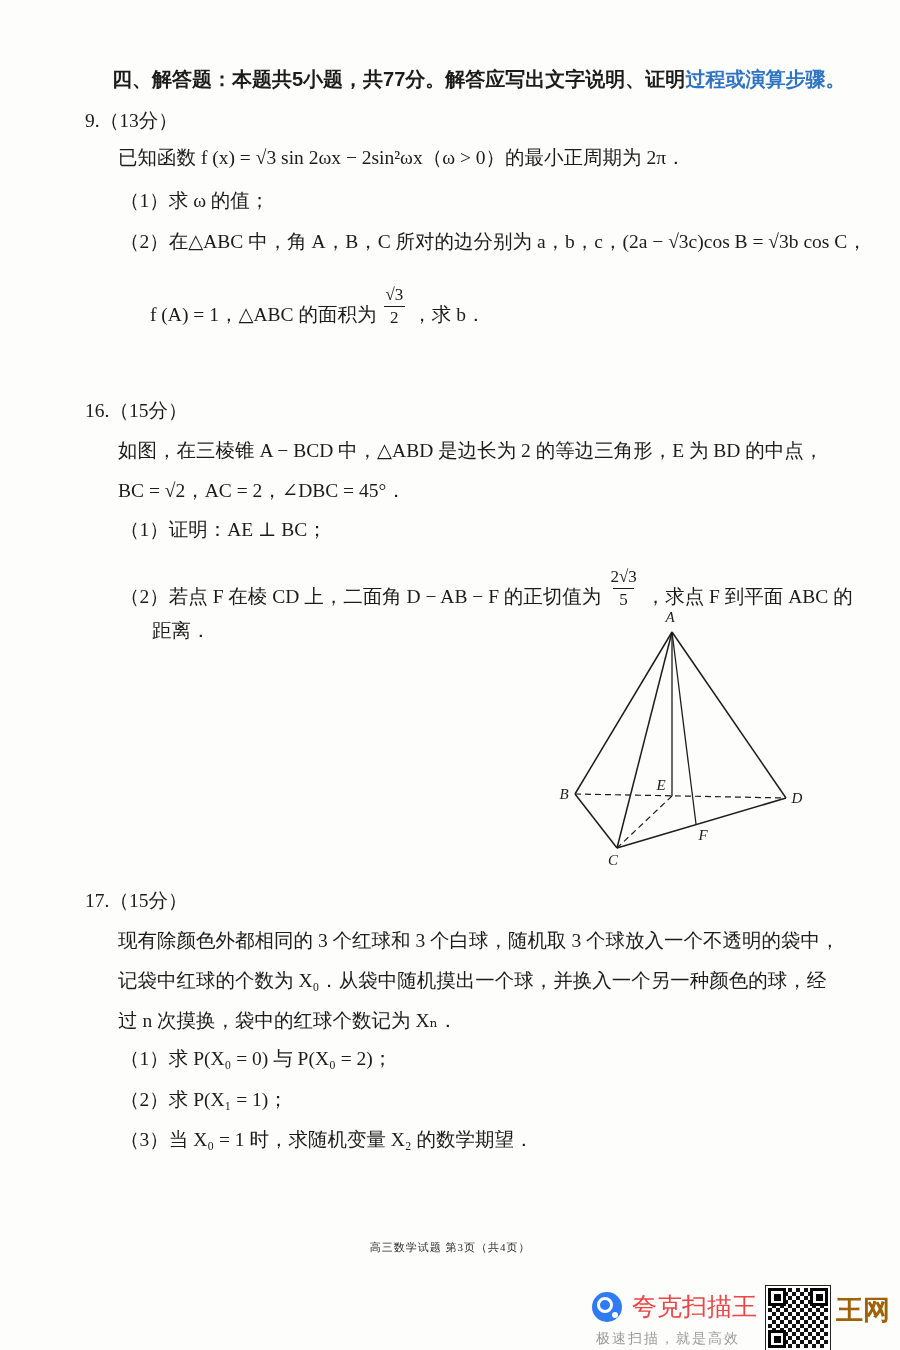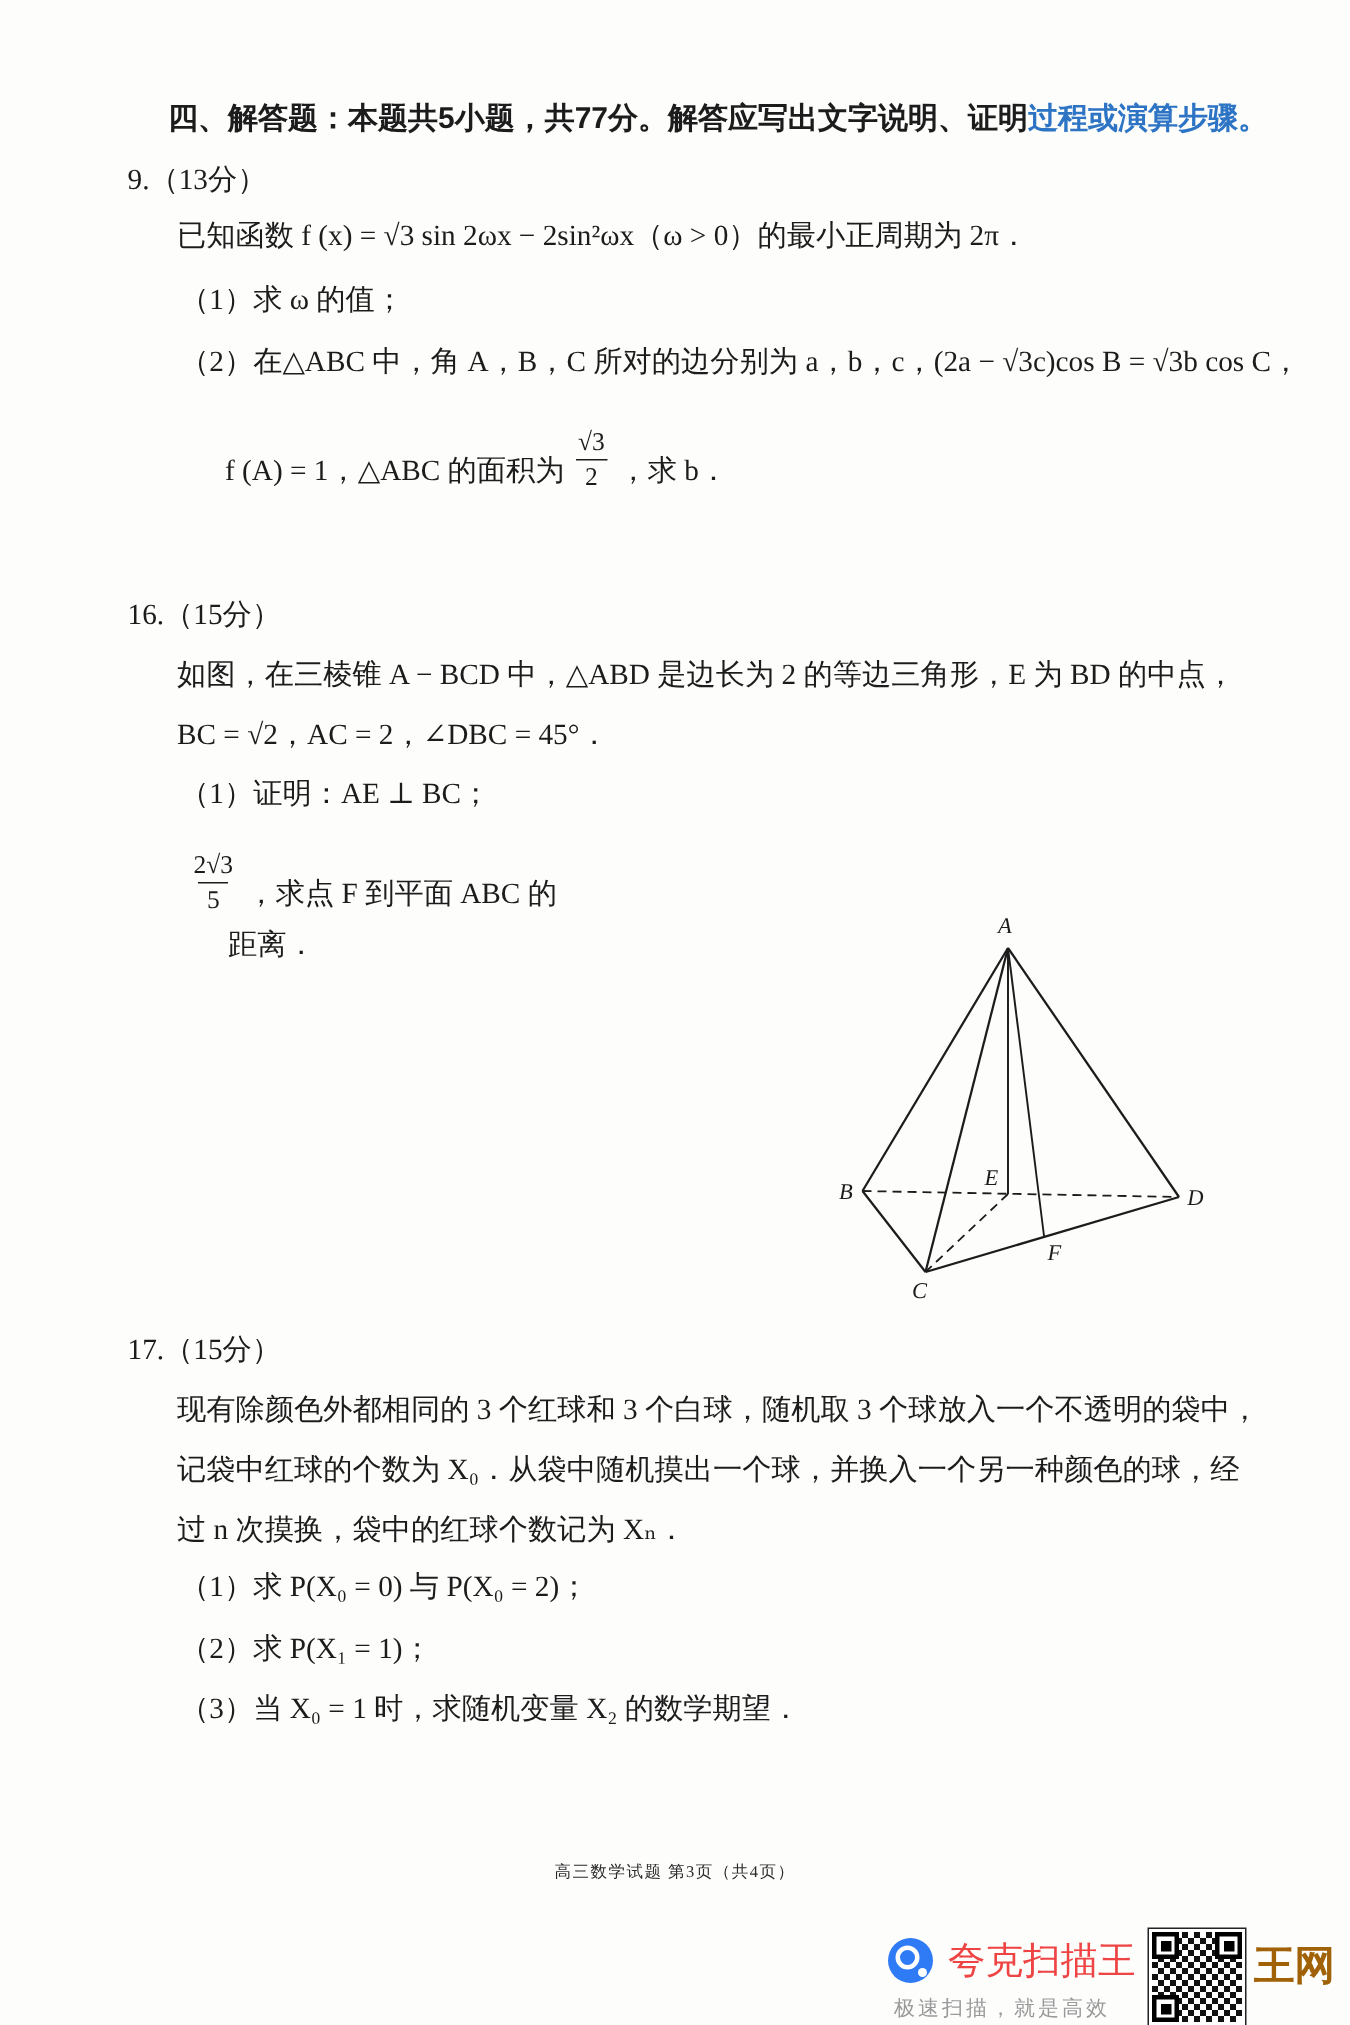--- a/index.html
+++ b/index.html
@@ -143,20 +143,21 @@
     <span class="den">2</span>
   </span>
   <span>，求 b．</span>
 </div>
 
 <div class="line" style="left:85px; top:398px;">16.（15分）</div>
 <div class="line" style="left:118px; top:438px;">如图，在三棱锥 A − BCD 中，△ABD 是边长为 2 的等边三角形，E 为 BD 的中点，</div>
 <div class="line" style="left:118px; top:478px;">BC = √2，AC = 2，∠DBC = 45°．</div>
 <div class="line" style="left:120px; top:517px;">（1）证明：AE ⊥ BC；</div>
 <div class="line frac-row" style="left:120px; top:552px; height:58px;">
+  <span>（2）若点 F 在棱 CD 上，二面角 D − AB − F 的正切值为</span>
   <span class="frac">
     <span class="num">2√3</span>
     <span class="den">5</span>
   </span>
   <span>，求点 F 到平面 ABC 的</span>
 </div>
 <div class="line" style="left:152px; top:618px;">距离．</div>
 
 <div class="figure-wrap">
   <svg viewBox="0 0 280 275">

